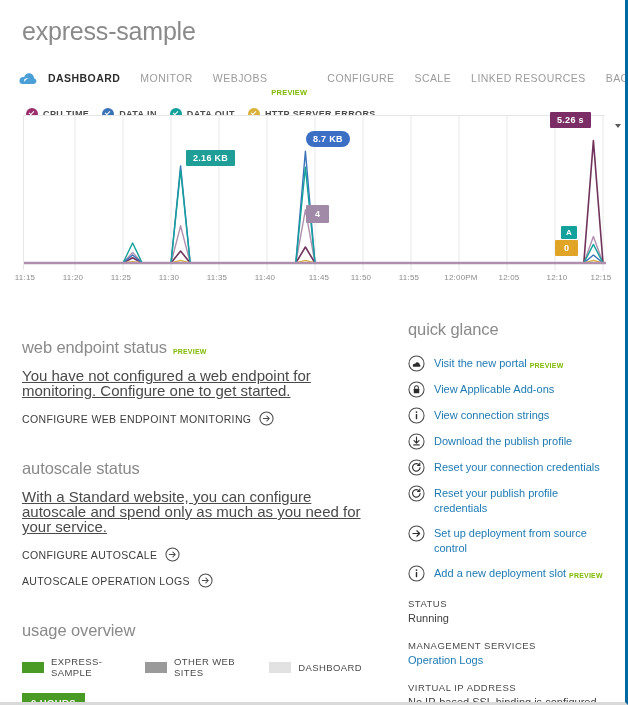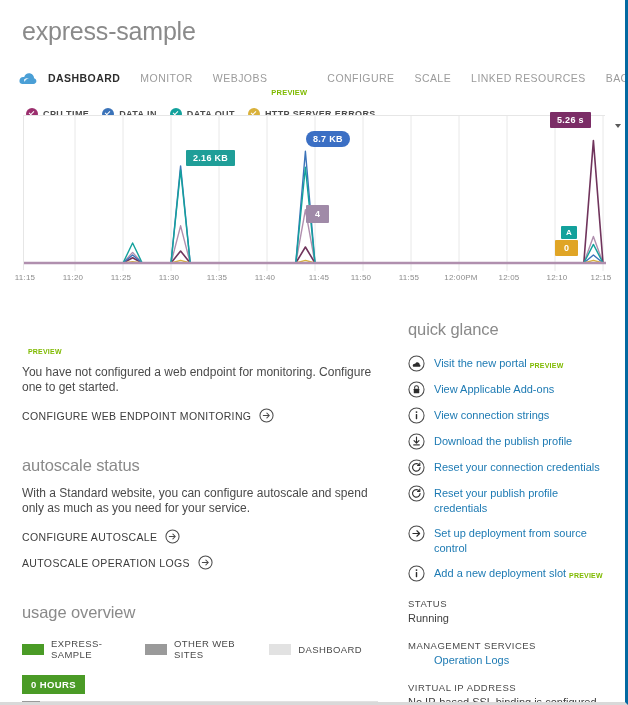--- a/index.html
+++ b/index.html
@@ -185,24 +185,25 @@
     font-size: 16.5px;
     color: #8a8a8a;
     font-weight: 400;
     letter-spacing: -0.1px;
     margin: 0 0 11px 0;
     display: flex;
     align-items: baseline;
   }
   .sec-head .preview-badge { font-size: 7px; margin-left: 6px; }
   .sec-body {
-    font-size: 12px;
+    font-size: 15px;
     color: #4a4a4a;
     line-height: 15px;
     margin-bottom: 13px;
+    text-decoration: underline;
   }
   .action-link {
     display: flex;
     align-items: center;
     font-size: 10.5px;
     letter-spacing: 0.35px;
     color: #3c3c3c;
     margin-bottom: 11px;
     cursor: pointer;
   }
@@ -237,21 +238,21 @@
   .info-label {
     font-size: 9.5px;
     letter-spacing: 0.5px;
     color: #4a4a4a;
     margin-bottom: 3px;
   }
   .info-value {
     font-size: 11px;
     color: #3e3e3e;
   }
-  .info-value.link { color: #1d7ab3; cursor: pointer; margin-left: 26px; }
+  .info-value.link { color: #1d7ab3; cursor: pointer; }
 
   
   .usage-legend {
     display: flex;
     align-items: center;
     margin-bottom: 14px;
   }
   .usage-legend .li {
     display: flex;
     align-items: center;
@@ -419,20 +420,21 @@
       <span class="axis-label" style="left:486px">12:05</span>
       <span class="axis-label" style="left:534px">12:10</span>
       <span class="axis-label" style="left:578px">12:15</span>
     </div>
   </div>
 
   <div class="col-left">
 
     <div>
       <div class="sec-head">
+        <span>web endpoint status</span>
         <span class="preview-badge">PREVIEW</span>
       </div>
       <div class="sec-body">You have not configured a web endpoint for monitoring. Configure one to get started.</div>
       <div class="action-link">
         <span>CONFIGURE WEB ENDPOINT MONITORING</span>
         <span class="circ-arrow">
           <svg width="15" height="15" viewBox="0 0 16 16">
             <circle cx="8" cy="8" r="7" fill="none" stroke="#4a4a4a" stroke-width="1.1"></circle>
             <path d="M4.6 8h6.2M8.4 5.4L11 8l-2.6 2.6" fill="none" stroke="#4a4a4a" stroke-width="1.1" stroke-linecap="round" stroke-linejoin="round"></path>
           </svg>

